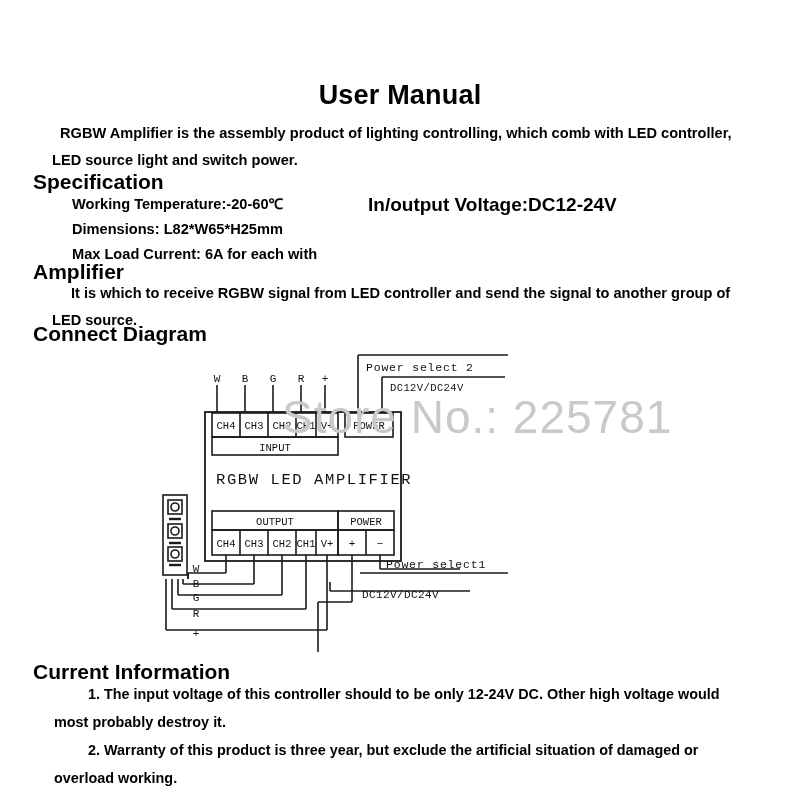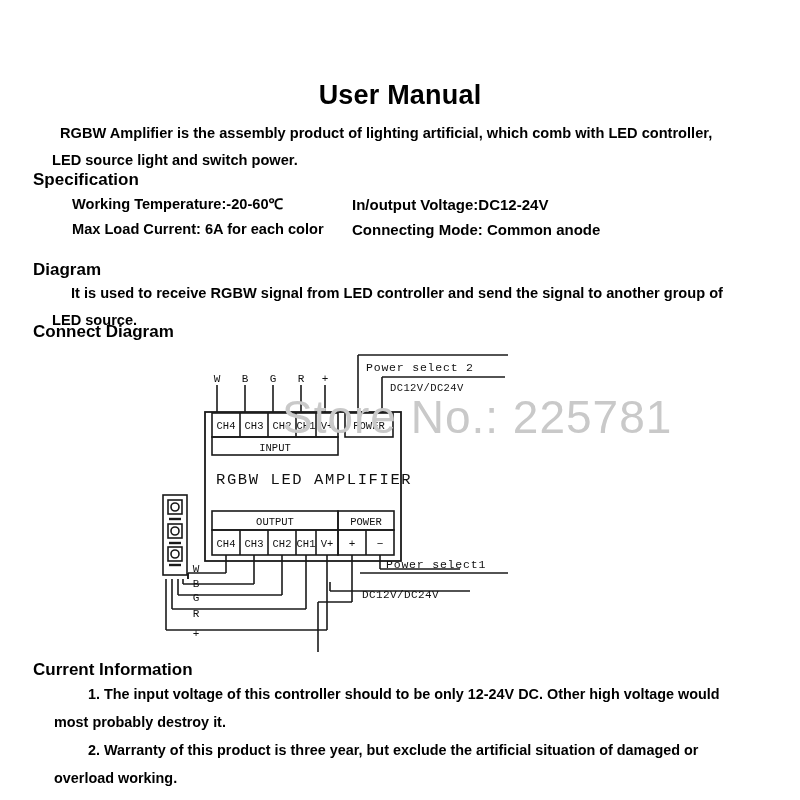--- a/index.html
+++ b/index.html
@@ -42,41 +42,41 @@
     font-size: 14.6px;
     font-weight: bold;
     line-height: 27px;
     white-space: nowrap;
   }
   .intro .l2 { display: block; margin-left: -8px; }
 
   .section-head {
     position: absolute;
     left: 33px;
-    font-size: 17px;
+    font-size: 21px;
     font-weight: bold;
     white-space: nowrap;
   }
   #h-spec { top: 158px; }
   #h-func { top: 248px; }
   #h-conn { top: 310px; }
   #h-safety { top: 648px; }
 
   .spec-col-left {
     position: absolute;
     left: 72px; top: 180px;
     font-size: 14.6px;
     font-weight: bold;
     line-height: 25px;
     white-space: nowrap;
   }
   .spec-col-right {
     position: absolute;
-    left: 352px; top: 180px;
-    font-size: 15px;
+    left: 368px; top: 180px;
+    font-size: 19px;
     font-weight: bold;
     line-height: 25px;
     white-space: nowrap;
   }
 
   .func-body {
     position: absolute;
     left: 71px; top: 268px;
     width: 760px;
     font-size: 14.6px;
@@ -117,40 +117,40 @@
   }
 </style>
 </head>
 <body>
 
 <div id="page">
 
   <div class="doc-title">User Manual</div>
 
   <div class="intro">
-    <span>RGBW Amplifier is the assembly product of lighting artificial, which comb with LED controller,</span>
+    <span>RGBW Amplifier is the assembly product of lighting controlling, which comb with LED controller,</span>
     <span class="l2">LED source light and switch power.</span>
   </div>
 
   <div class="section-head" id="h-spec">Specification</div>
 
   <div class="spec-col-left">
     <div>Working Temperature:-20-60℃</div>
-    <div>Max Load Current: 6A for each color</div>
+    <div>Dimensions: L82*W65*H25mm</div>
+    <div>Max Load Current: 6A for each with</div>
   </div>
 
   <div class="spec-col-right">
     <div>In/output Voltage:DC12-24V</div>
-    <div>Connecting Mode: Common anode</div>
-  </div>
-
-  <div class="section-head" id="h-func">Diagram</div>
+  </div>
+
+  <div class="section-head" id="h-func">Amplifier</div>
 
   <div class="func-body">
-    <span>It is used to receive RGBW signal from LED controller and send the signal to another group of</span>
+    <span>It is which to receive RGBW signal from LED controller and send the signal to another group of</span>
     <span class="l2">LED source.</span>
   </div>
 
   <div class="section-head" id="h-conn">Connect Diagram</div>
 
   <div id="diagram">
     <svg width="800" height="305" viewBox="0 0 800 305" xmlns="http://www.w3.org/2000/svg">
       <g fill="none" stroke="#1a1a1a" stroke-width="1.6">
 
         <line x1="217" y1="38" x2="217" y2="65"></line>

